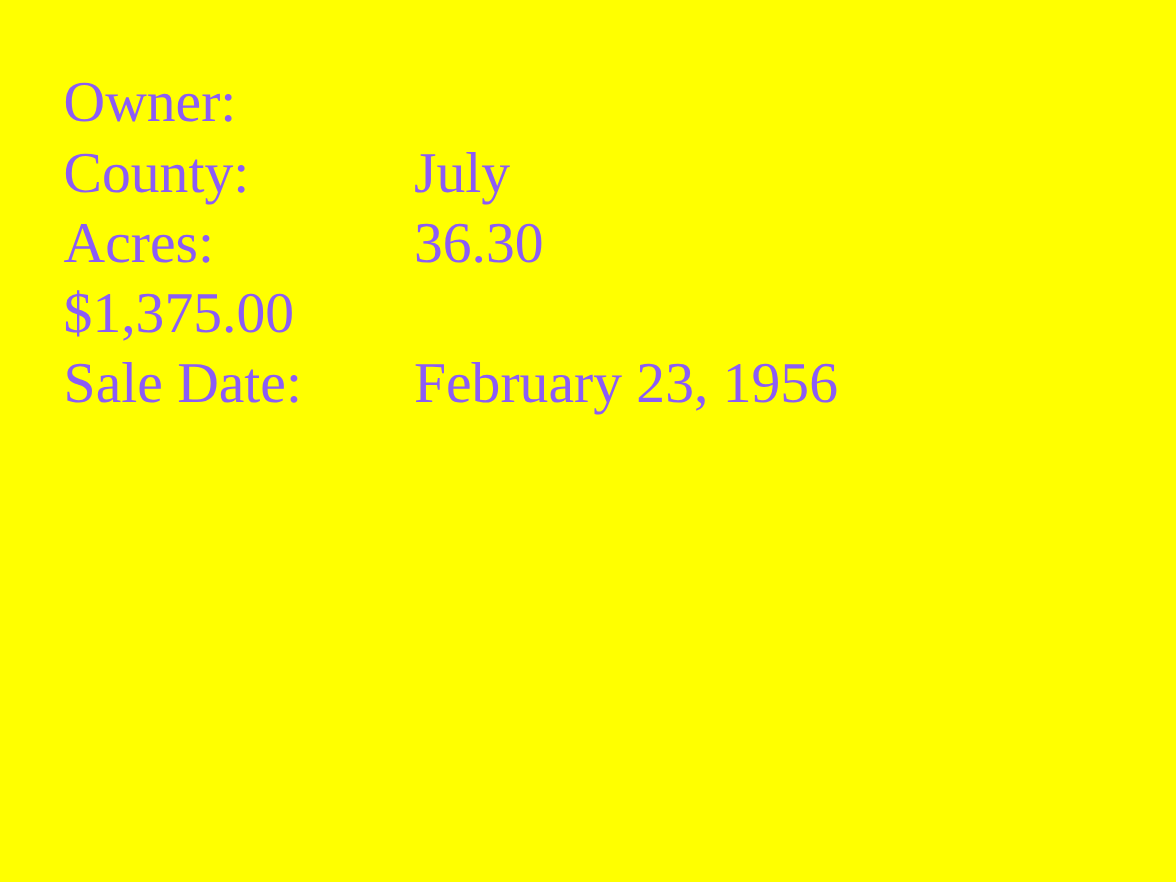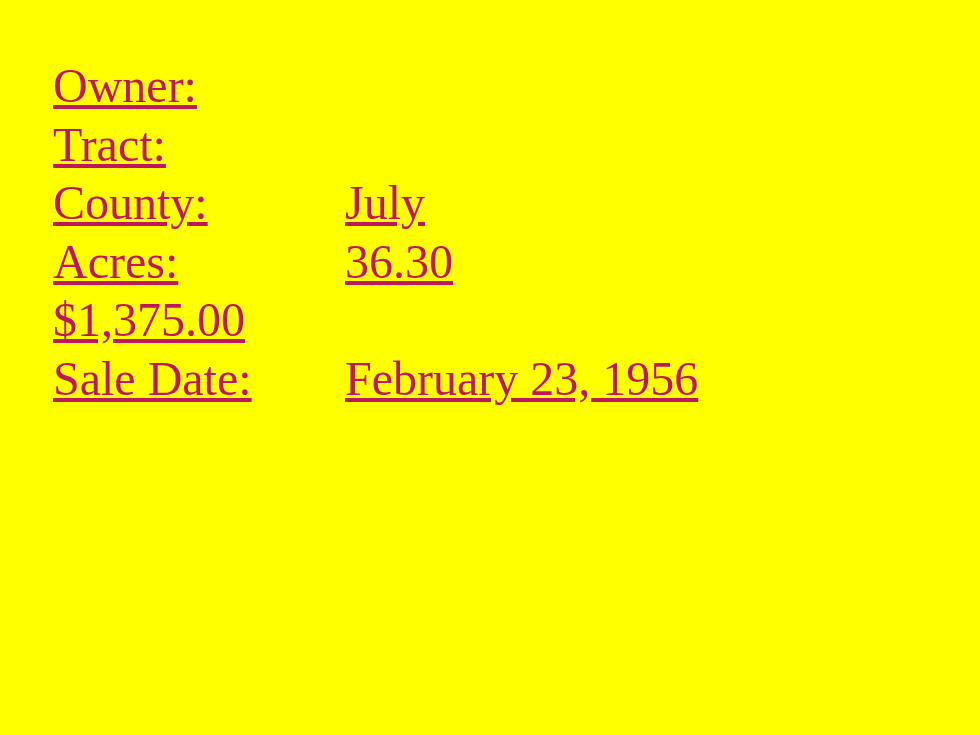--- a/index.html
+++ b/index.html
@@ -32,28 +32,27 @@
     flex: 0 0 605px;
     width: 605px;
   }
   .note {
     font-size: 34px;
   }
 </style>
 </head>
 <body>
 
-<div class="slide" style="background-color: rgb(255, 255, 0); color: #be185d; text-decoration: underline;">
+<div class="slide" style="background-color: rgb(255, 255, 0); color: #8b5cf6;">
 
   <div class="row">
     <div class="label">Owner:</div>
   </div>
 
   <div class="row">
-    <div class="label">Tract:</div>
   </div>
 
   <div class="row">
     <div class="label">County:</div>
     <div class="value">July</div>
   </div>
 
   <div class="row">
     <div class="label">Acres:</div>
     <div class="value">36.30</div>

